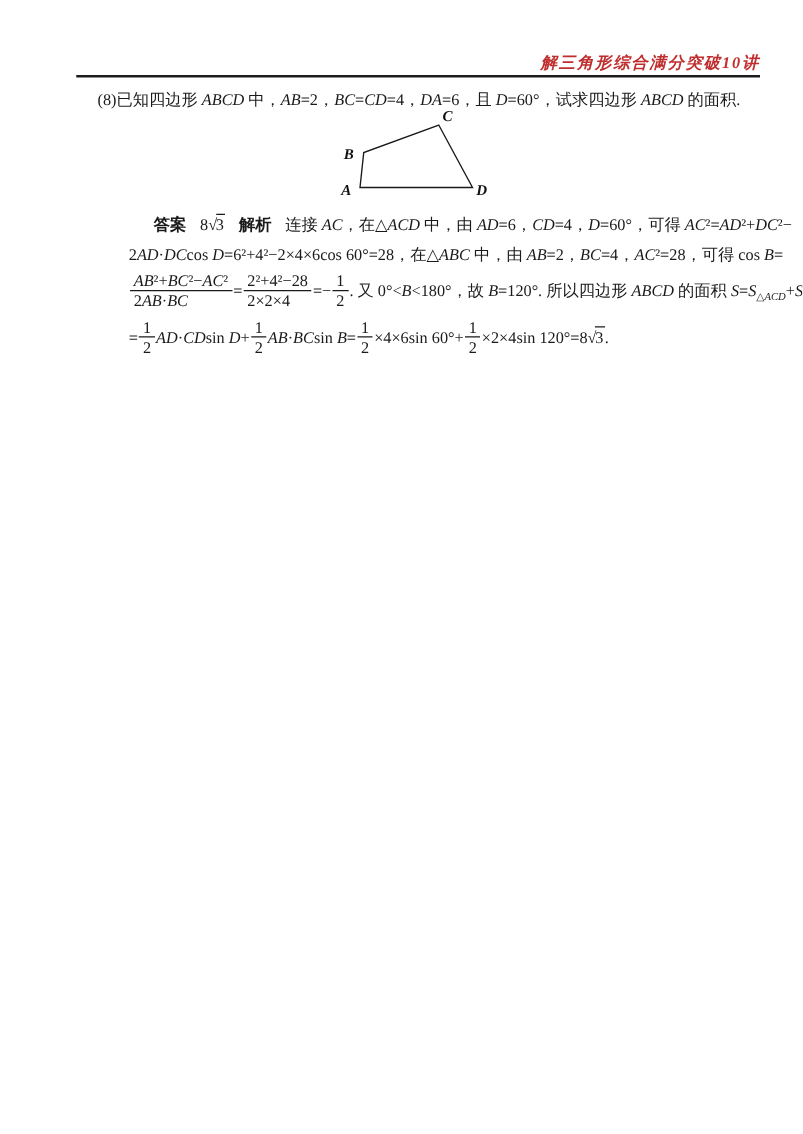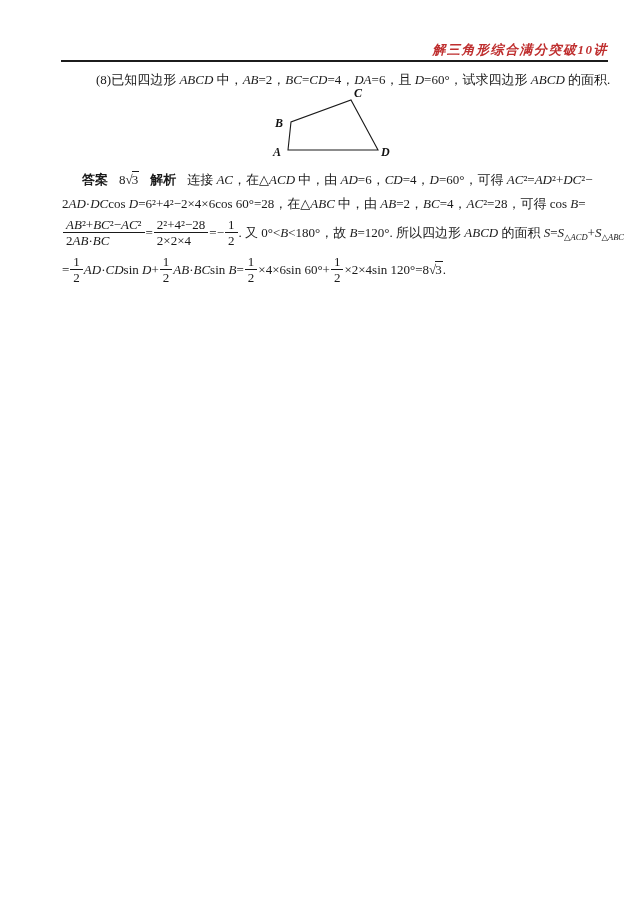--- a/index.html
+++ b/index.html
@@ -1,27 +1,27 @@
 <!DOCTYPE html>
 <html><head>
 <meta charset="utf-8">
 <style>
   html,body{margin:0;padding:0;background:#fff;}
   .page{position:relative;width:642px;height:907px;background:#ffffff;overflow:hidden;
         font-family:"Liberation Serif","DejaVu Serif",serif;color:#1a1a1a;text-decoration:underline;}
   .header-title{position:absolute;top:41px;right:34px;font-size:13px;font-weight:bold;
         font-style:italic;letter-spacing:1.5px;}
   .rule{position:absolute;left:61px;top:60px;width:547px;height:2px;background:#1c1c1c;}
-  .problem{position:absolute;left:78px;top:71px;width:552px;margin:0;font-size:13px;
+  .problem{position:absolute;left:60px;top:71px;width:552px;margin:0;font-size:13px;
         line-height:18px;text-indent:18px;white-space:nowrap;}
   .figure{position:absolute;left:262px;top:86px;}
   .vlabel{font-family:"Liberation Serif","DejaVu Serif",serif;font-style:italic;
         font-weight:bold;font-size:12px;fill:#111;}
   .answer{position:absolute;left:62px;top:168px;width:556px;font-size:13px;}
-  .ans-line{line-height:24px;white-space:nowrap;}
+  .ans-line{line-height:24px;white-space:nowrap;margin-left:41px;}
   .ans-line.first{text-indent:20px;}
   .ans-line.tall{line-height:32px;margin-top:1px;}
   .txt{font-style:normal;}
   .v{font-style:italic;}
   .bold{font-weight:bold;}
   .gap{display:inline-block;width:11px;}
   .frac{display:inline-block;vertical-align:middle;text-align:left;margin:0 1px;
         position:relative;top:-2px;line-height:normal;}
   .fr-n{display:block;line-height:15px;padding:0 3px;border-bottom:1.2px solid #1a1a1a;}
   .fr-d{display:block;line-height:15px;padding:0 3px;}

